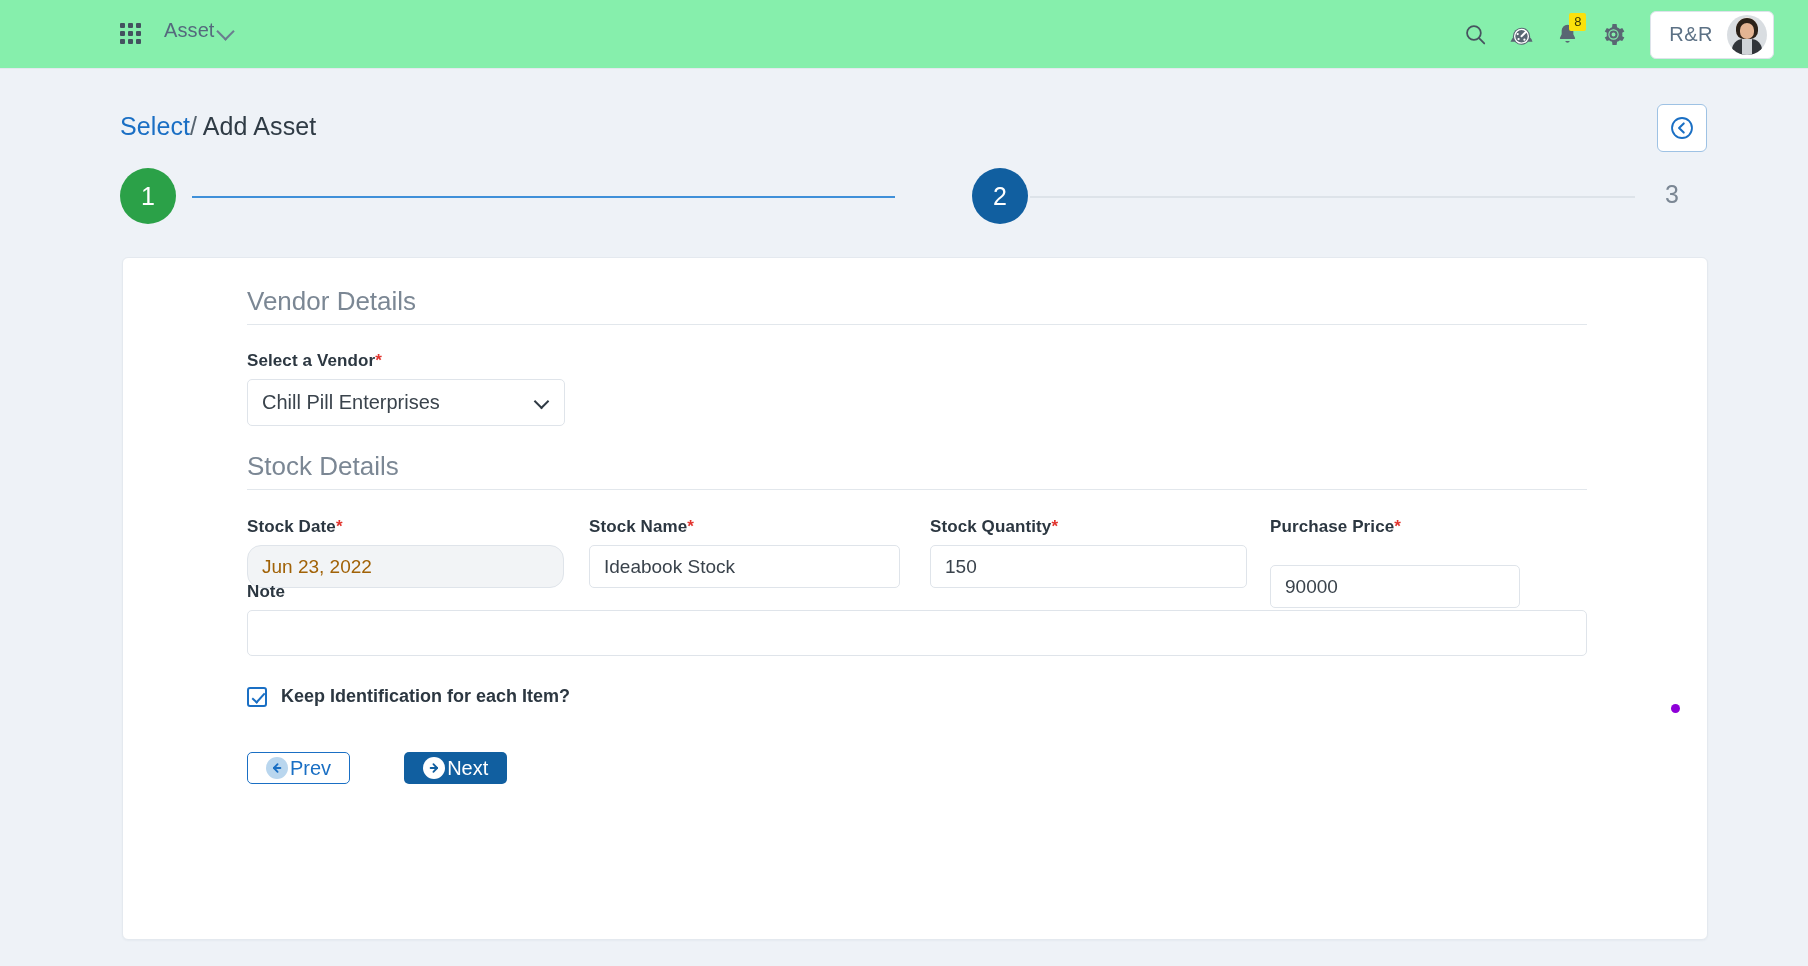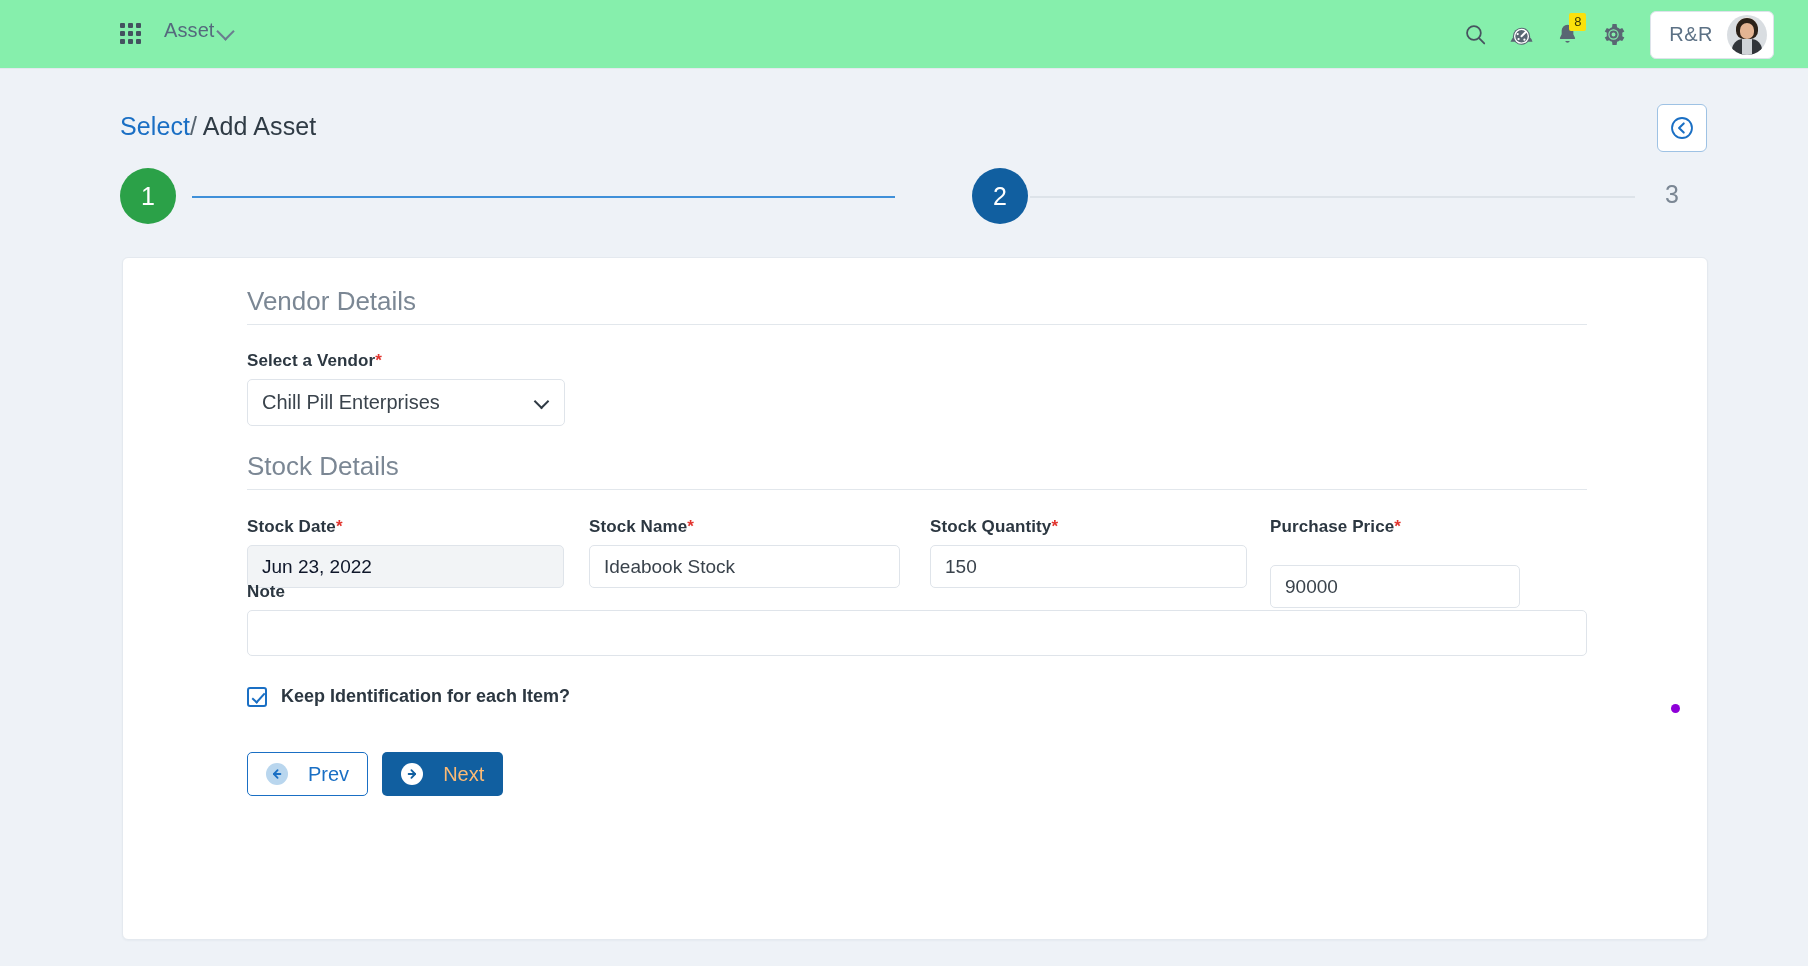--- a/index.html
+++ b/index.html
@@ -119,21 +119,21 @@
     position: absolute; font-size: 17px; font-weight: 700; color: #2c3741; letter-spacing: .1px;
   }
   .req { color: #e2342e; font-weight: 700; }
 
   .input {
     position: absolute; height: 43px;
     border: 1px solid #dfe4ea; border-radius: 5px; background: #fff;
     font-family: "Liberation Sans", sans-serif; font-size: 19px; color: #3a434c;
     padding: 0 14px; outline: none;
   }
-  .input.readonly { background: #f2f4f6; color: #0f172a; }
+  .input.readonly { background: #f2f4f6; color: #a16207; border-radius: 14px; }
   .select-wrap { position: absolute; }
   .select-box {
     width: 318px; height: 47px;
     border: 1px solid #dfe4ea; border-radius: 5px; background: #fff;
     display: flex; align-items: center; padding: 0 14px;
     font-size: 20px; color: #3a434c; cursor: pointer;
   }
   .chev {
     position: absolute; right: 18px; top: 17px;
     width: 11px; height: 11px;
@@ -163,26 +163,26 @@
   }
   .cb-label { font-size: 18px; font-weight: 700; color: #2c3741; }
 
   .dot {
     position: absolute; left: 1548px; top: 446px;
     width: 9px; height: 9px; border-radius: 50%; background: #8e00d8;
   }
 
   .btn-row { position: absolute; left: 124px; top: 494px; display: flex; gap: 14px; }
   .btn {
-    height: 44px; border-radius: 5px;
-    display: flex; align-items: center; gap: 20px;
+    height: 32px; border-radius: 5px;
+    display: flex; align-items: center; gap: 2px;
     padding: 0 18px; font-size: 20px; cursor: pointer; border: 1px solid transparent;
   }
   .btn.prev { background: #fff; border-color: #1a6fc4; color: #1a6fc4; }
-  .btn.next { background: #115fa0; color: #fdba74; }
+  .btn.next { background: #115fa0; color: #ffffff; margin-left: 40px; }
   .ico-circ {
     width: 22px; height: 22px; border-radius: 50%;
     display: flex; align-items: center; justify-content: center; flex: 0 0 auto;
   }
   .btn.prev .ico-circ { background: #b9d6ee; }
   .btn.next .ico-circ { background: #ffffff; }
 </style>
 </head>
 <body>
 

